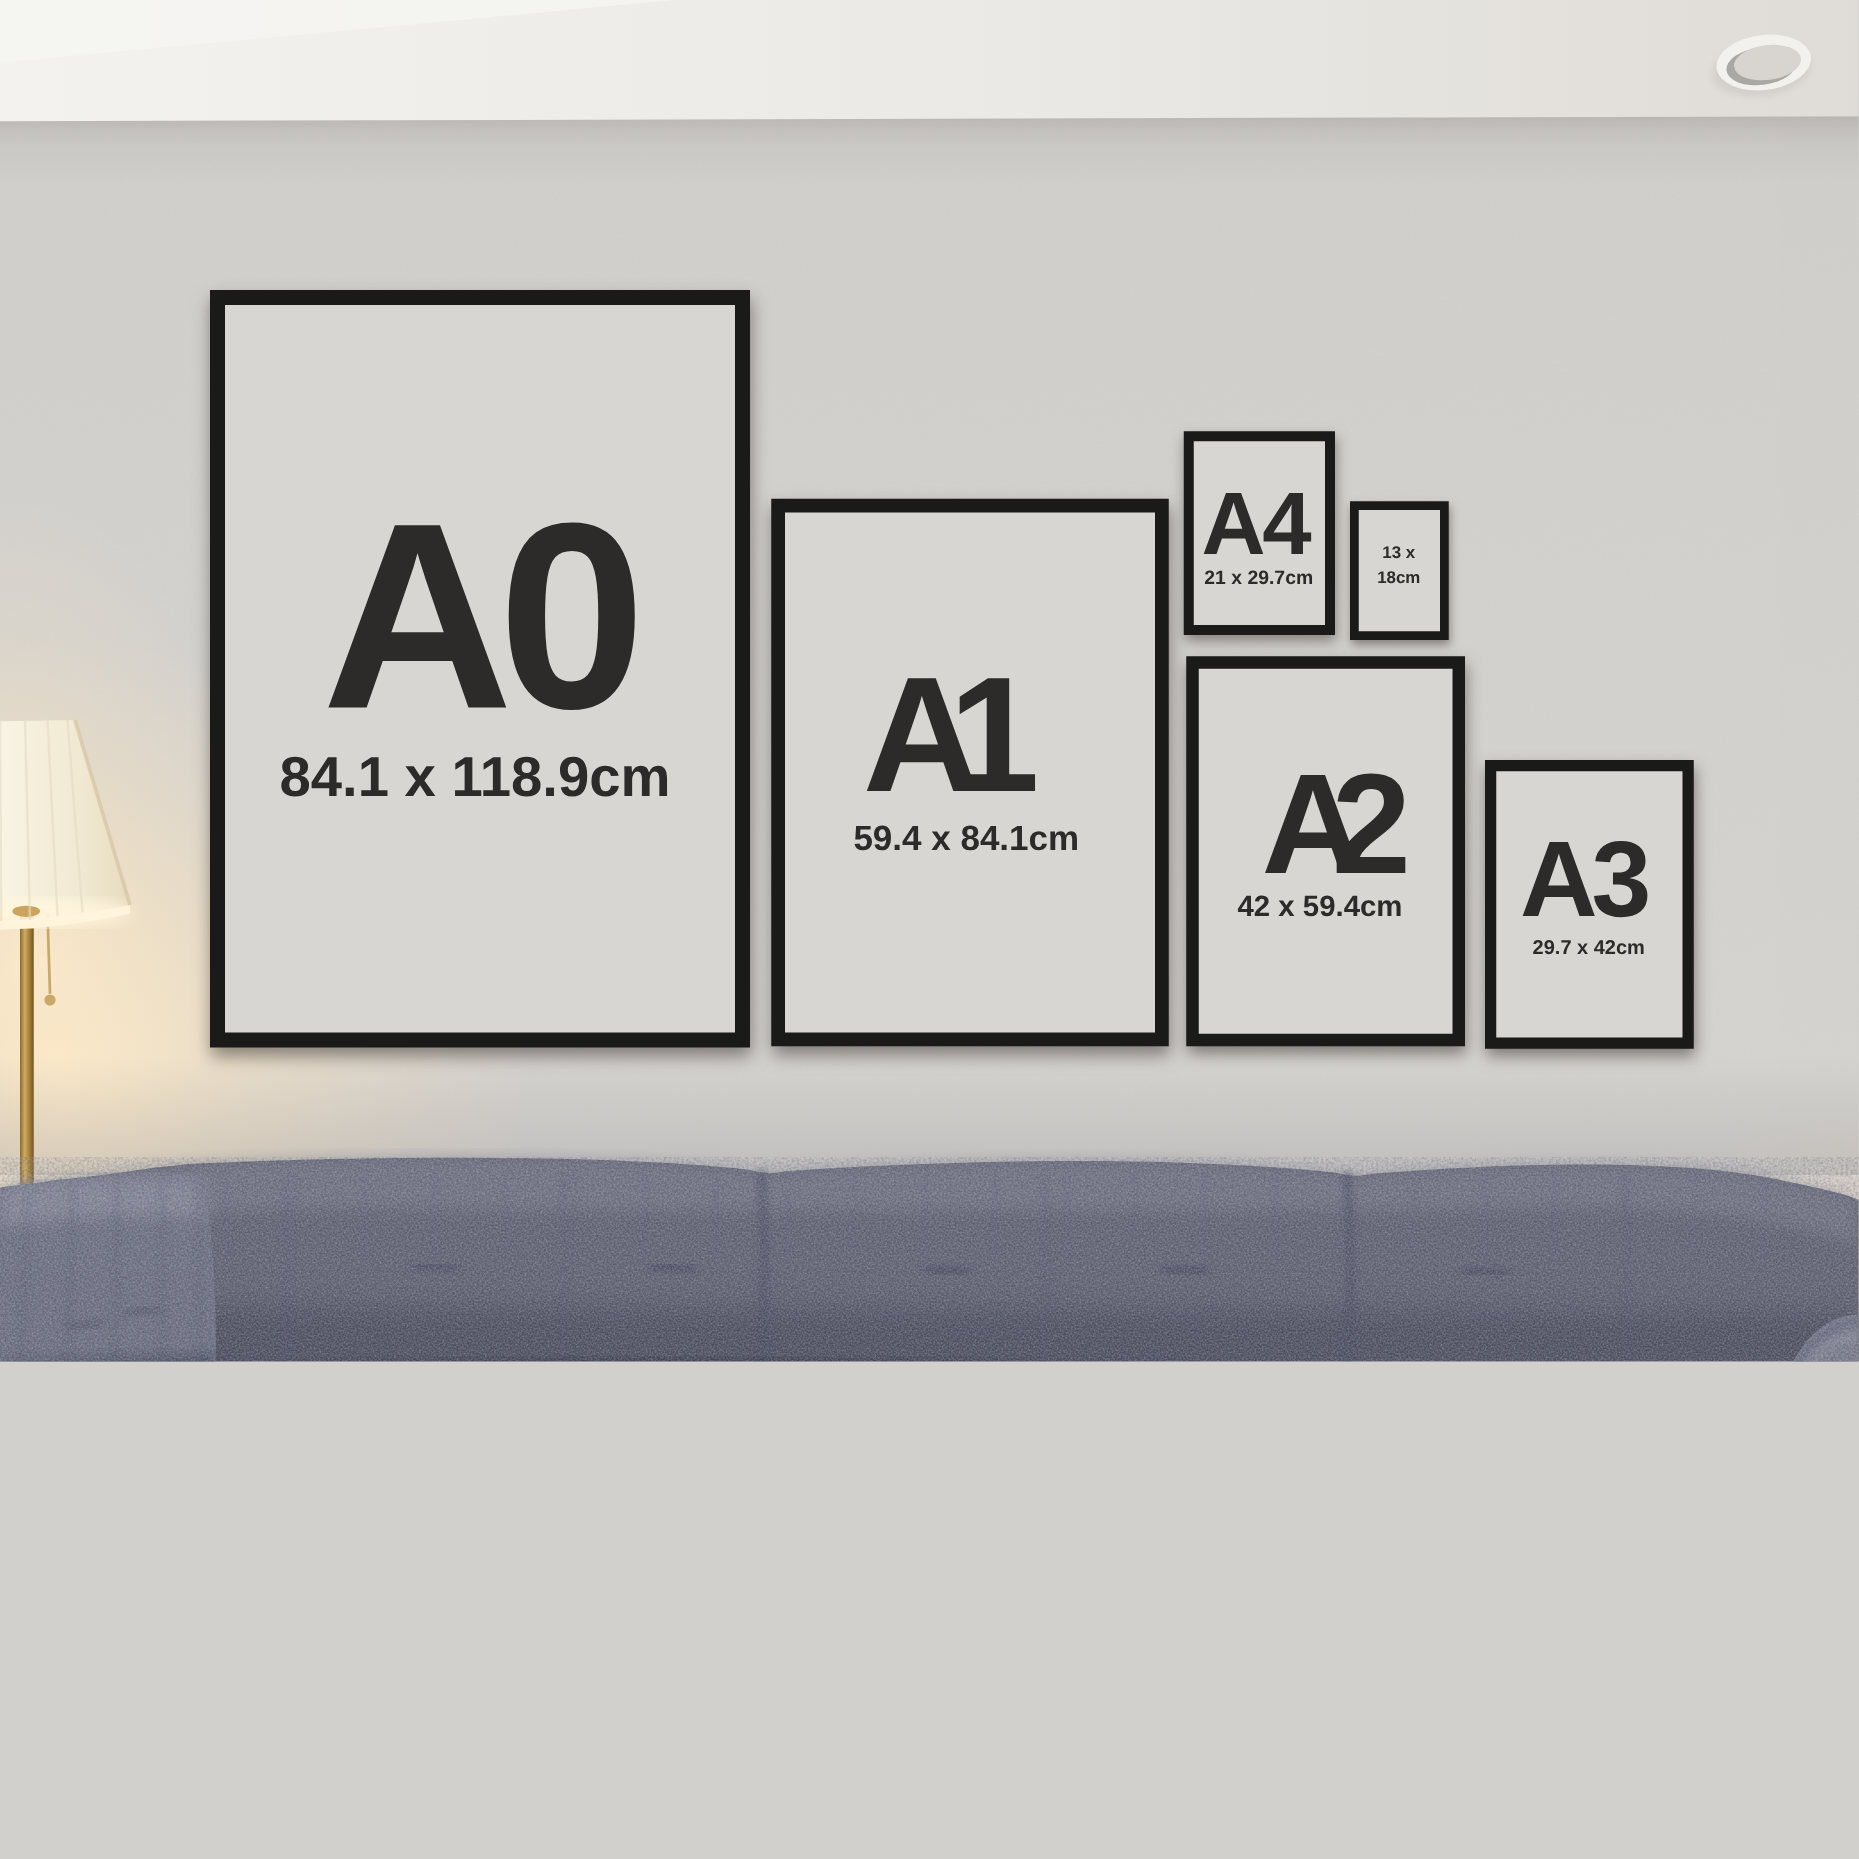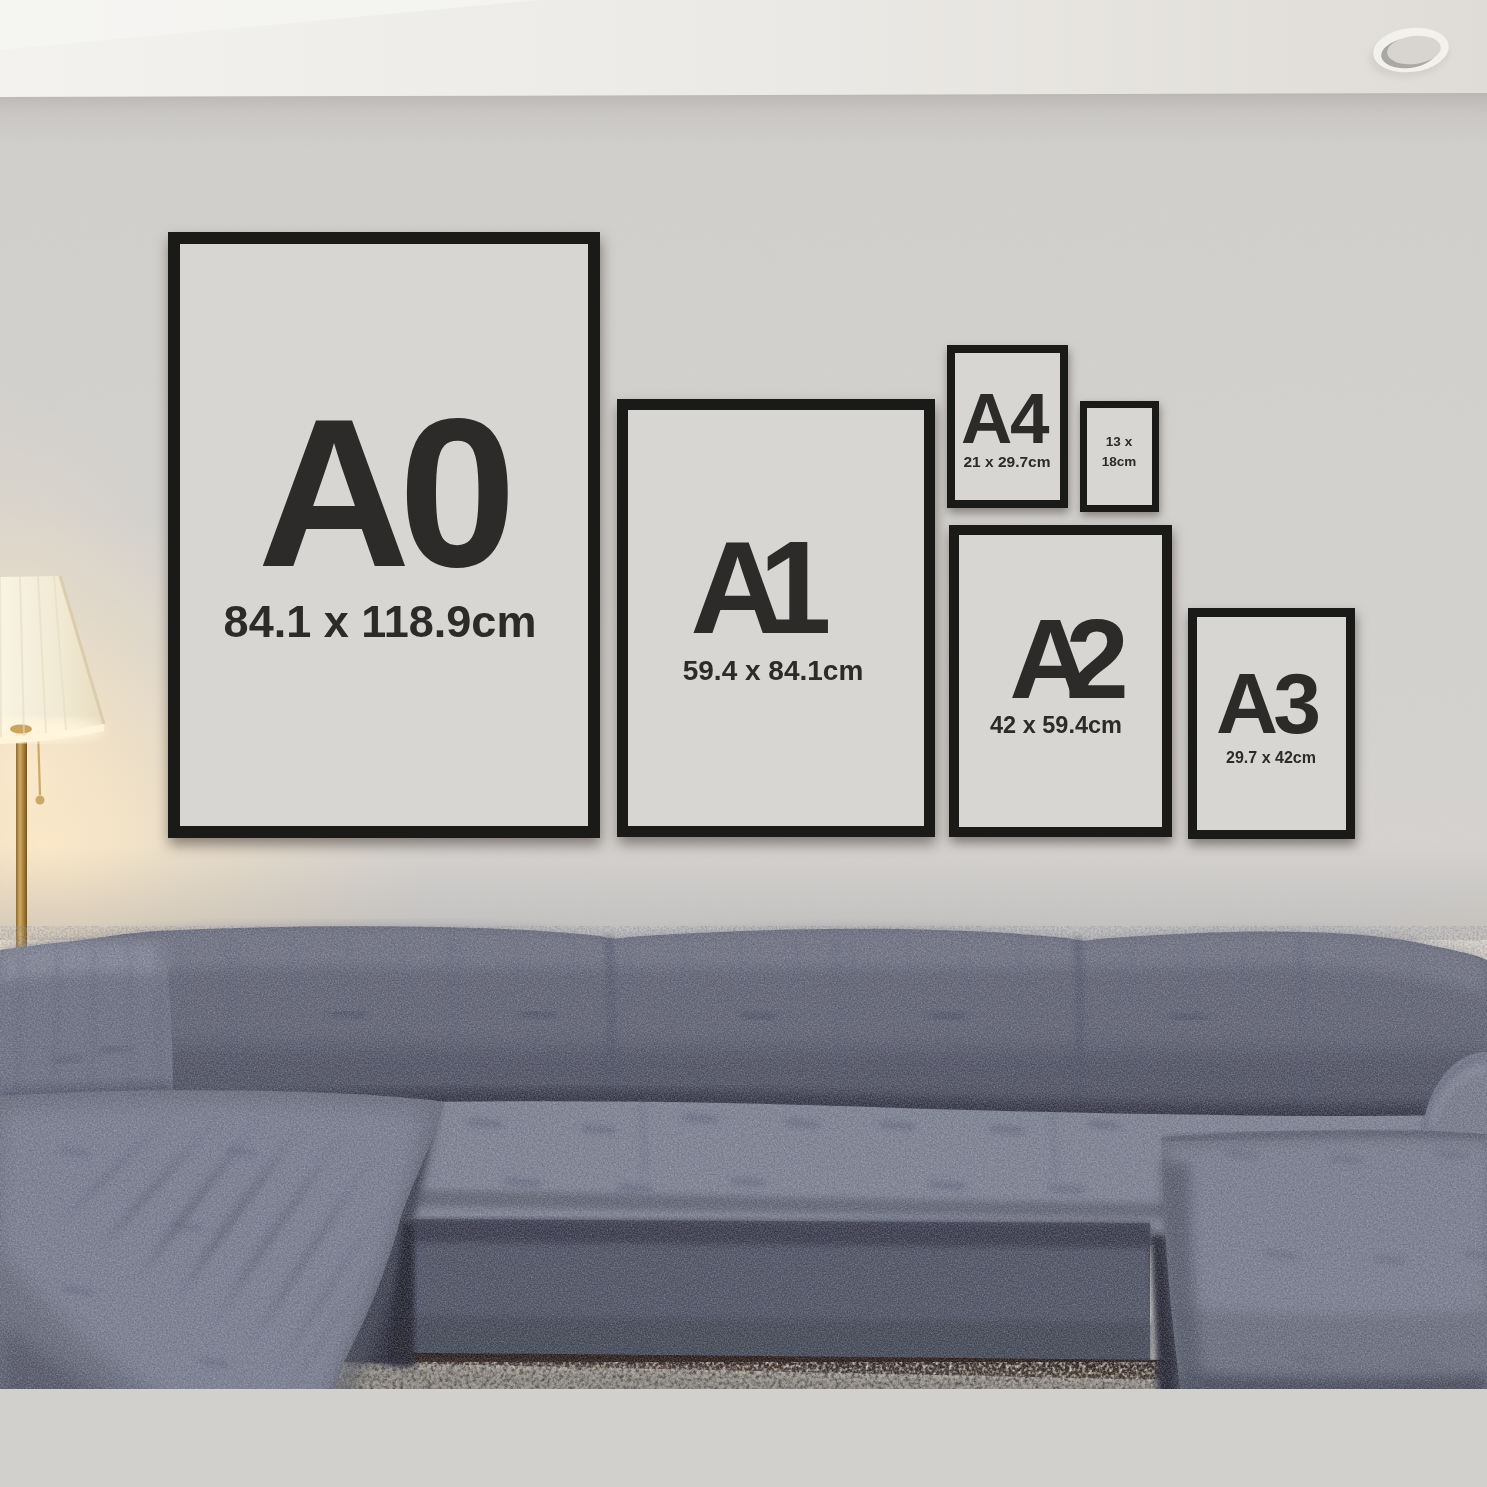--- a/index.html
+++ b/index.html
@@ -1,16 +1,16 @@
 <!DOCTYPE html>
 <html><head>
 <meta charset="utf-8">
 <style>
   html,body{margin:0;padding:0;background:#d2d0cd;}
-  .stage{position:relative;width:1487px;height:1389px;overflow:hidden;font-family:"Liberation Sans",sans-serif;}
+  .stage{position:relative;width:1487px;height:1089px;overflow:hidden;font-family:"Liberation Sans",sans-serif;}
   svg{display:block;}
   text{font-family:"Liberation Sans",sans-serif;font-weight:bold;fill:#2c2b29;}
 </style>
 </head>
 <body>
 <div class="stage">
 <svg width="1487" height="1487" viewBox="0 0 1487 1487">
 <defs>
   <linearGradient id="wallg" x1="0" y1="0" x2="0" y2="1">
     <stop offset="0" stop-color="#c7c5c2"></stop>

